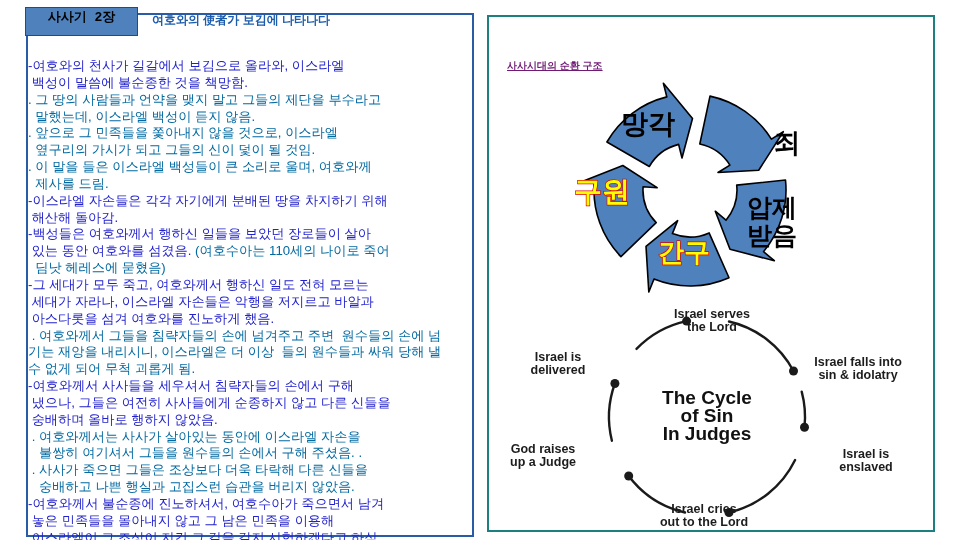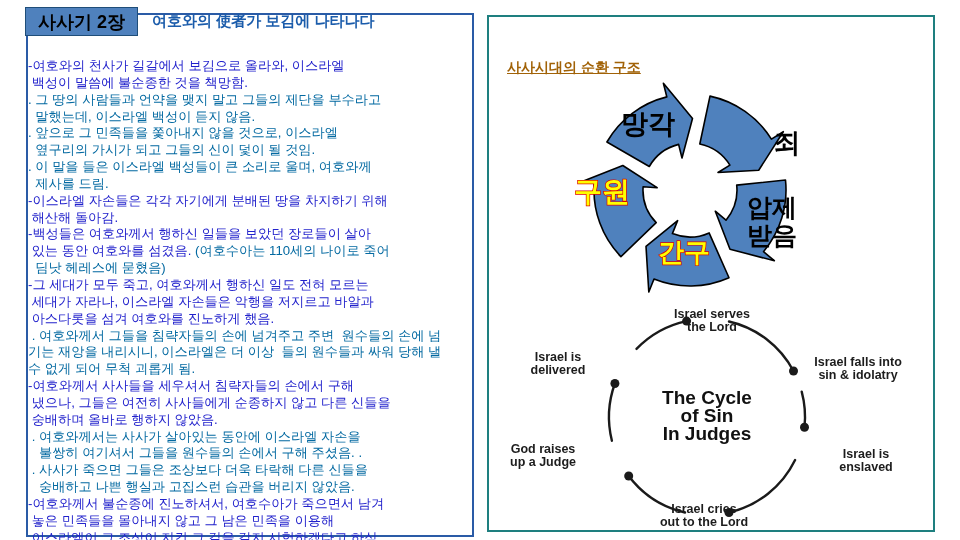--- a/index.html
+++ b/index.html
@@ -11,37 +11,37 @@
     position:absolute;left:26px;top:13px;width:448px;height:524px;
     border:2px solid #2a5ba6;box-sizing:border-box;background:#ffffff;
   }
   .right-panel{
     position:absolute;left:487px;top:15px;width:448px;height:517px;
     border:2px solid #1e7f7f;box-sizing:border-box;background:#ffffff;
   }
   .chapter-title-box{
     position:absolute;left:25px;top:7px;width:113px;height:29px;
     background:#4f81bd;border:1px solid #1f4e79;box-sizing:border-box;
-    display:flex;align-items:center;justify-content:center;
-    font-size:18px;font-weight:bold;color:#000000;z-index:3;
+    display:flex;align-items:flex-start;justify-content:center;
+    font-size:13px;font-weight:bold;color:#000000;z-index:3;font-family:Liberation Mono, monospace;
   }
   .slide-subtitle{
     position:absolute;left:152px;top:12px;
-    font-size:15px;font-weight:bold;color:#1b5cab;z-index:3;white-space:pre;
+    font-size:12px;font-weight:bold;color:#1b5cab;z-index:3;white-space:pre;
   }
   .body-text{
     position:absolute;left:28px;top:44px;width:444px;
     font-size:13.2px;line-height:16.85px;white-space:pre;z-index:2;margin-top:14px;
   }
   .tline{height:16.85px;}
   .tline span.blue{color:#2222cc;}
   .tline span.black{color:#0369a1;}
   .section-title{
     position:absolute;left:507px;top:59px;
-    font-size:14px;font-weight:bold;color:#a16207;
+    font-size:10px;font-weight:bold;color:#701a75;
     text-decoration:underline;white-space:pre;z-index:2;
   }
   .svg-abs{position:absolute;z-index:2;}
   #cycle-kr{left:540px;top:76px;}
   #cycle-en{left:495px;top:293px;}
 </style>
 </head>
 <body>
 
 <div class="stage">

